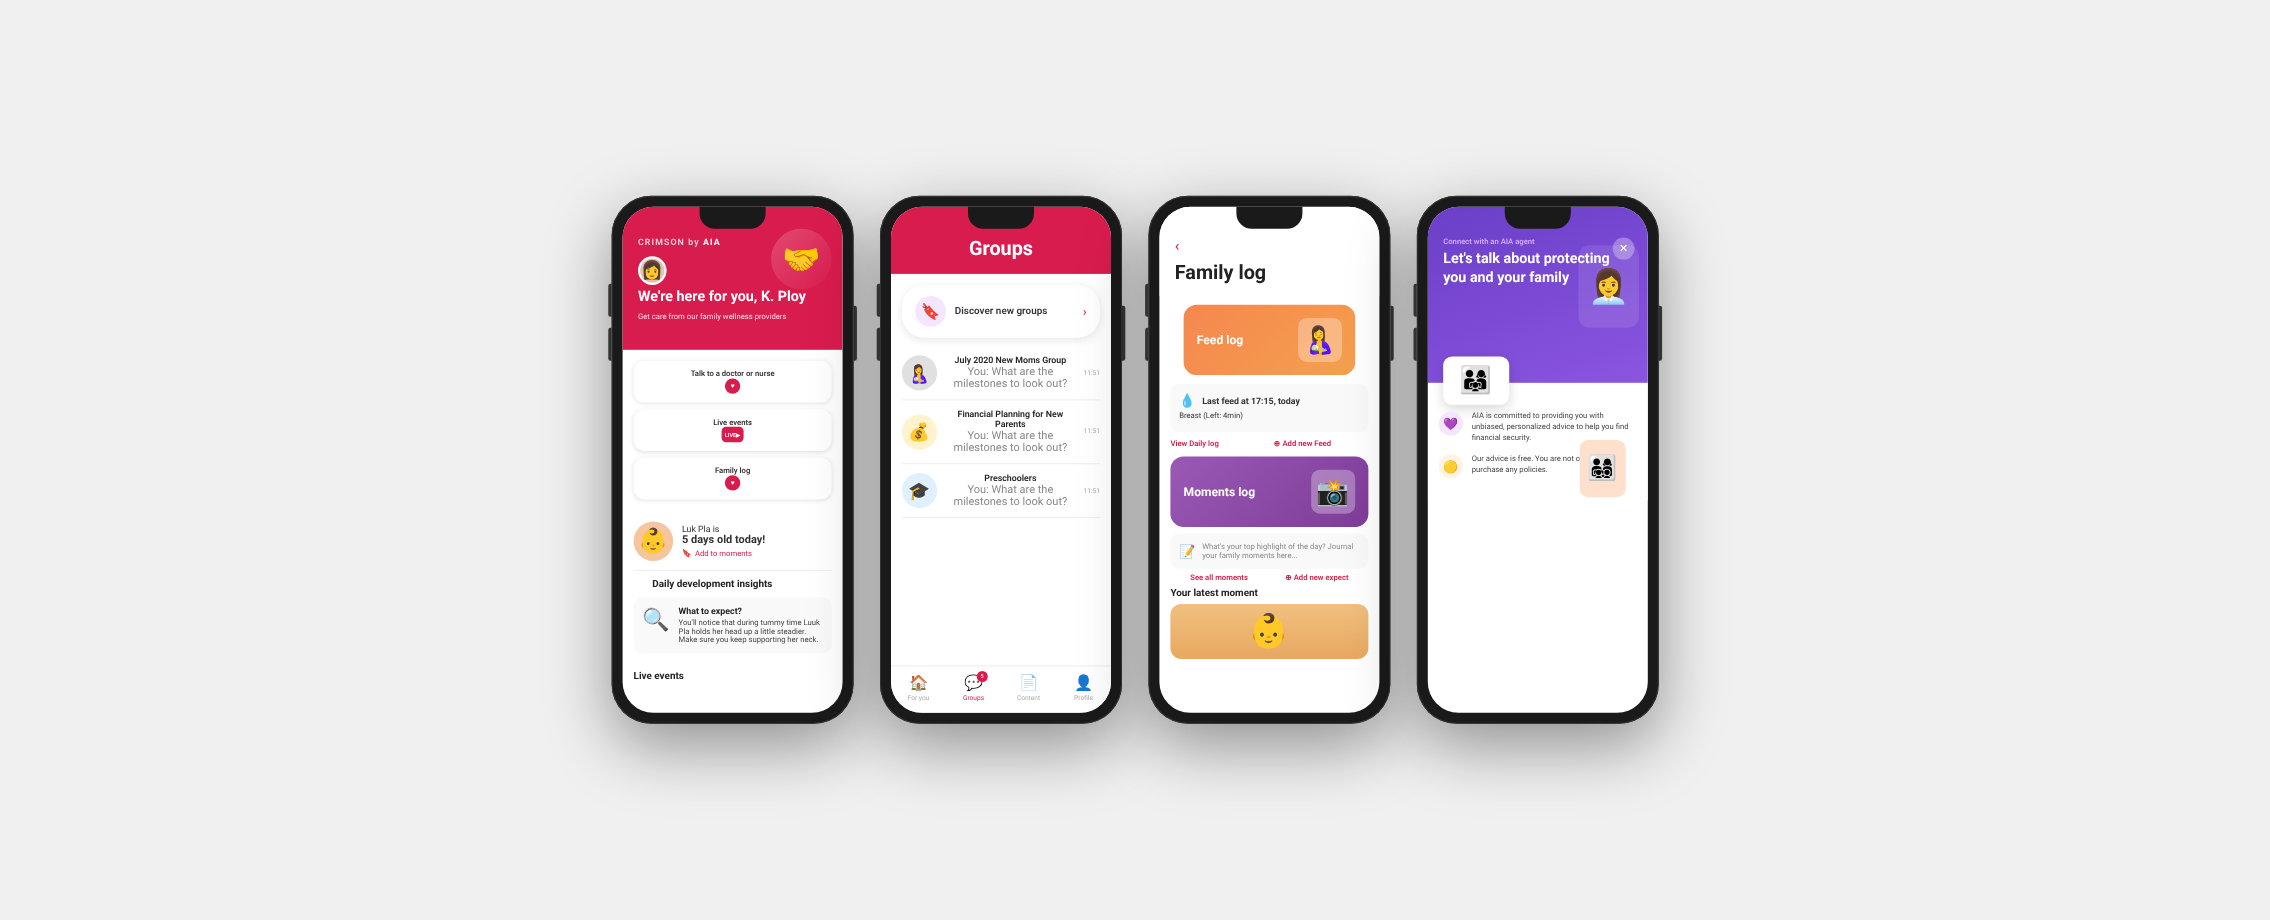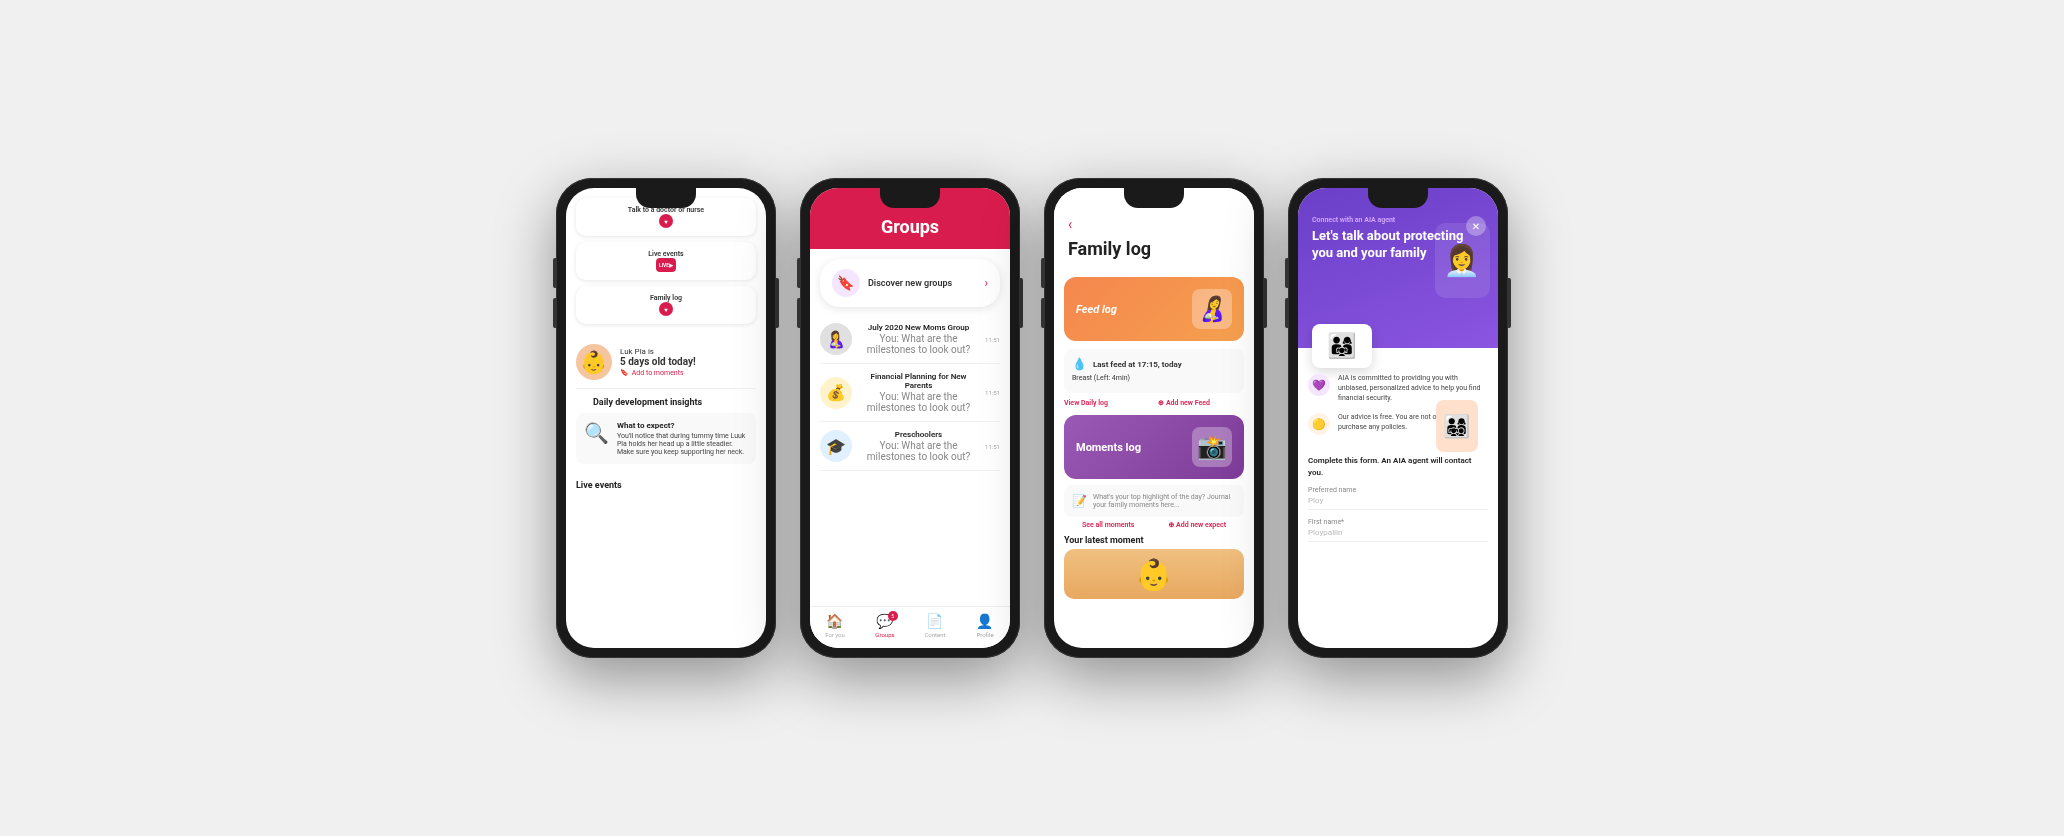--- a/index.html
+++ b/index.html
@@ -297,28 +297,27 @@
     
     .p3-header {
       padding: 28px 14px 10px;
       background: #fff;
     }
     .p3-back { color: #d91c4e; font-size: 14px; margin-bottom: 6px; }
     .p3-title { font-size: 18px; font-weight: 700; color: #222; }
     .p3-feed-card {
       background: linear-gradient(135deg, #f5874e, #f5a04e);
       border-radius: 12px;
-      margin: 8px 10px;
+      margin: 8px 22px;
       padding: 12px;
       display: flex;
       align-items: center;
       justify-content: space-between;
       color: #fff;
       min-height: 50px;
-      font-style: italic;
     }
     .p3-feed-title { font-size: 11px; font-weight: 700; }
     .p3-feed-thumb {
       width: 40px;
       height: 40px;
       border-radius: 8px;
       background: rgba(255,255,255,0.3);
       overflow: hidden;
       font-size: 24px;
       display: flex;
@@ -483,20 +482,31 @@
 
 <div class="phones-container">
 
   <div class="phone-wrapper">
     <div class="phone-shell">
       <div class="side-btn-left"></div>
       <div class="side-btn-left2"></div>
       <div class="side-btn-right"></div>
       <div class="phone-screen phone1-screen">
 
+        <div class="p1-header">
+          <div class="p1-brand">
+            CRIMSON by <span>AIA</span>
+          </div>
+          <div class="p1-illus">🤝</div>
+          <div style="display:flex; align-items:center; margin-bottom:4px;">
+            <div class="p1-avatar">👩</div>
+          </div>
+          <div class="p1-greeting">We're here for you, K. Ploy</div>
+          <div class="p1-sub">Get care from our family wellness providers</div>
+        </div>
 
         <div class="p1-quick-actions">
           <div class="p1-qa-item">
             <div>Talk to a doctor or nurse</div>
             <div style="height:14px;"></div>
             <div class="p1-qa-badge red">♥</div>
           </div>
           <div class="p1-qa-item">
             <div>Live events</div>
             <div style="height:14px;"></div>
@@ -702,30 +712,17 @@
               <div class="p4-family-img">👨‍👩‍👧‍👦</div>
             </div>
 
             <div class="p4-benefit-item">
               <div class="p4-benefit-icon orange">🟡</div>
               <div class="p4-benefit-text">Our advice is free. You are not obligated to purchase any policies.</div>
             </div>
           </div>
         </div>
 
-        <div class="p4-form-section">
-          <div class="p4-form-label">Complete this form.  An AIA agent will contact you.</div>
-
-          <div class="p4-field-group">
-            <div class="p4-field-label">Preferred name</div>
-            <div class="p4-field-value">Ploy</div>
-          </div>
-
-          <div class="p4-field-group">
-            <div class="p4-field-label">First name*</div>
-            <div class="p4-field-value">Ploypallin</div>
-          </div>
-        </div>
       </div>
     </div>
   </div>
 
 </div>
 
 </body></html>

